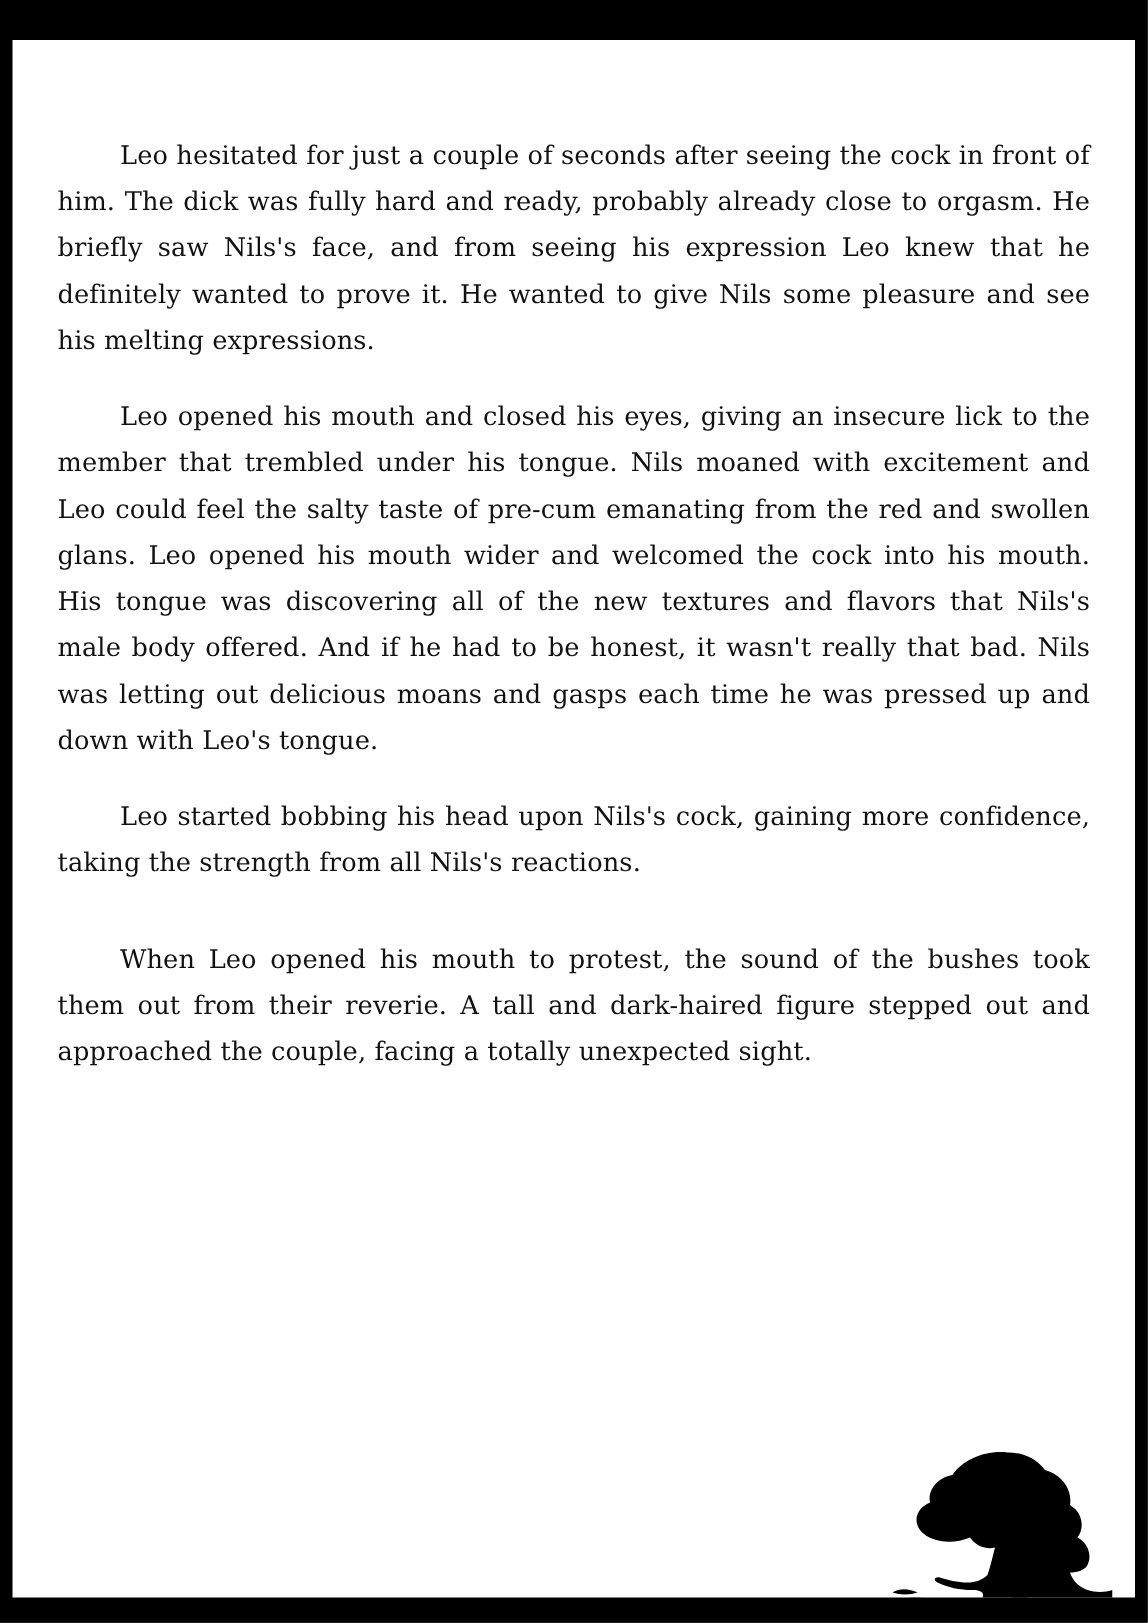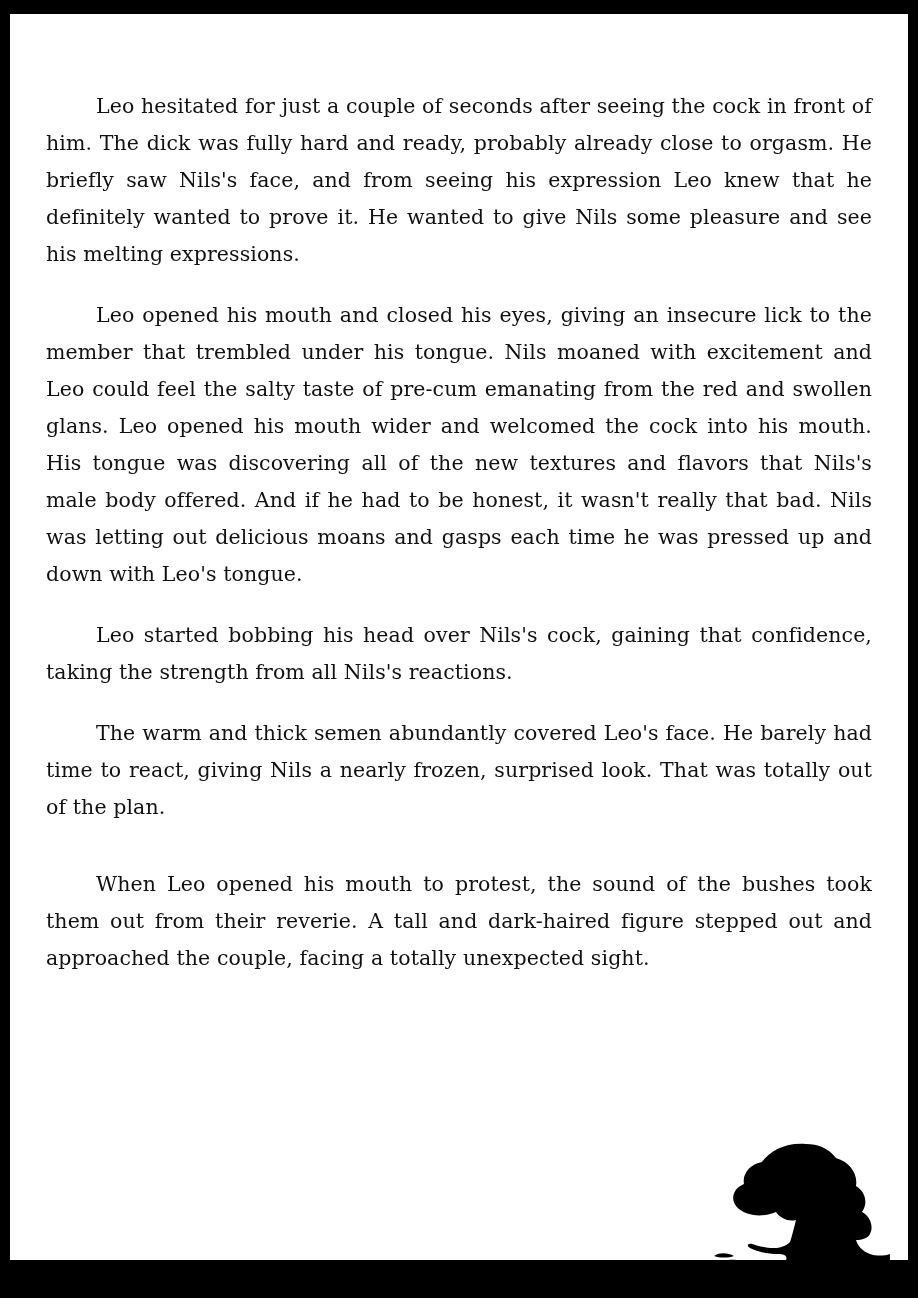--- a/index.html
+++ b/index.html
@@ -16,21 +16,21 @@
   .page {
     position: relative;
     width: 918px;
     height: 1298px;
     background: #000000;
     box-sizing: border-box;
   }
   .page-sheet {
     position: absolute;
     left: 10px;
-    top: 14px;
+    top: 32px;
     width: 898px;
     height: 1246px;
     background: #ffffff;
     overflow: hidden;
   }
   .text-column {
     position: absolute;
     left: 36px;
     top: 74px;
     width: 826px;
@@ -65,22 +65,21 @@
 </style>
 </head>
 <body>
 
 <div class="page">
   <div class="page-sheet">
 
     <div class="text-column">
       <p class="para">Leo hesitated for just a couple of seconds after seeing the cock in front of him. The dick was fully hard and ready, probably already close to orgasm. He briefly saw Nils's face, and from seeing his expression Leo knew that he definitely wanted to prove it. He wanted to give Nils some pleasure and see his melting expressions.</p>
       <p class="para">Leo opened his mouth and closed his eyes, giving an insecure lick to the member that trembled under his tongue. Nils moaned with excitement and Leo could feel the salty taste of pre-cum emanating from the red and swollen glans.  Leo opened his mouth wider and welcomed the cock into his mouth. His tongue was discovering all of the new textures and flavors that Nils's male body offered. And if he had to be honest, it wasn't really that bad. Nils was letting out delicious moans and gasps each time he was pressed up and down with Leo's tongue.</p>
-      <p class="para">Leo started bobbing his head over Nils's cock, gaining that confidence, taking the strength from all Nils's reactions.</p>
-      <p class="para">The warm and thick semen abundantly covered Leo's face. He barely had time to react, giving Nils a nearly frozen, surprised look. That was totally out of the plan.</p>
+      <p class="para">Leo started bobbing his head upon Nils's cock, gaining more confidence, taking the strength from all Nils's reactions.</p>
       <p class="para">When Leo opened his mouth to protest, the sound of the bushes took them out from their reverie. A tall and dark-haired figure stepped out and approached the couple, facing a totally unexpected sight.</p>
     </div>
 
     <div class="tree-mark">
       <svg viewBox="0 0 180 130" xmlns="http://www.w3.org/2000/svg" aria-hidden="true">
         <g fill="#000000">
           <path d="M96 8 C78 6 60 14 52 26 C40 28 32 38 34 48 C24 52 20 62 26 70 C34 80 52 82 66 76 C70 82 78 86 86 84 C84 92 82 100 80 106 C76 110 70 112 64 112 C56 112 48 110 42 108 C38 107 36 110 40 112 C48 116 58 118 68 118 C74 118 78 120 76 124 C74 127 68 128 62 127 C58 126 57 129 61 130 L180 130 L180 118 C174 120 166 120 160 118 C152 115 148 110 146 104 C152 104 158 102 160 98 C164 90 160 80 152 76 C158 68 156 56 146 50 C148 38 140 26 126 22 C118 12 108 8 96 8 Z"></path>
           <path d="M90 84 C92 96 94 108 96 118 C98 124 104 128 112 129 L120 129 C112 126 106 120 104 112 C102 102 100 92 98 84 Z"></path>
           <path d="M12 126 C20 122 30 124 38 127 C30 128 20 129 12 126 Z"></path>
           <path d="M4 120 C10 116 18 117 24 120 C18 122 10 122 4 120 Z"></path>

